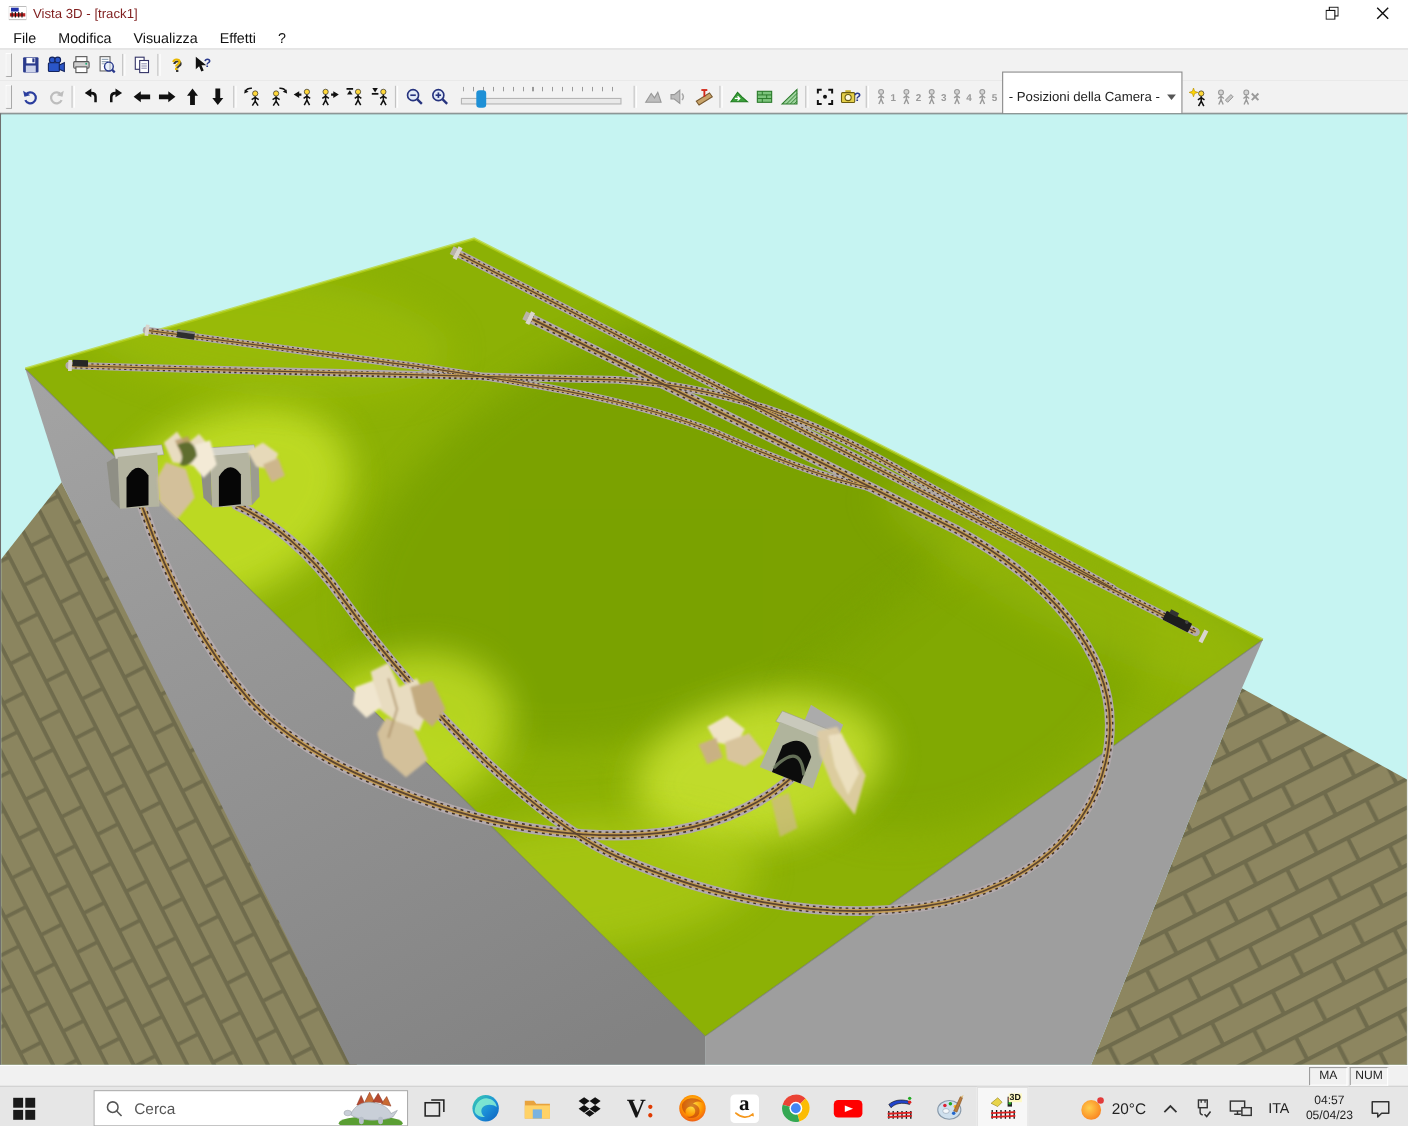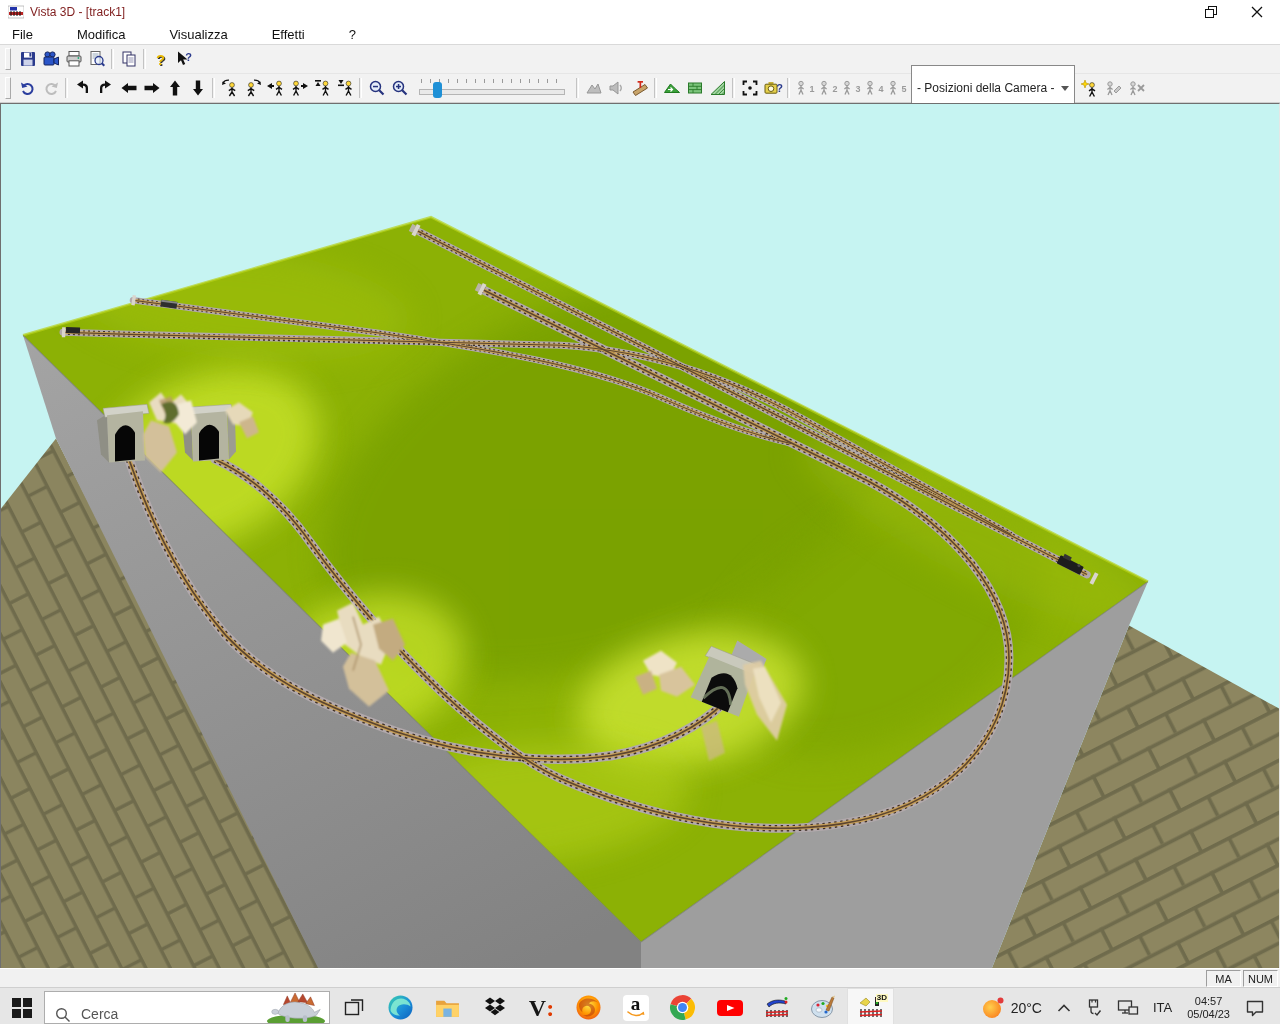--- a/index.html
+++ b/index.html
@@ -4,21 +4,21 @@
 <style>
   html,body{margin:0;padding:0;}
   body{width:1280px;height:1024px;overflow:hidden;background:#fff;
        font-family:"Liberation Sans",sans-serif;-webkit-font-smoothing:antialiased;}
   
   .titlebar{height:24px;background:#fff;display:flex;align-items:center;}
   .titlebar .appicon{width:16px;height:16px;margin:0 6px 0 8px;flex:0 0 auto;}
   .titlebar .title{font-size:12px;color:#7f1d1d;}
   .titlebar .spacer{flex:1;}
   .winbtn{width:46px;height:24px;display:flex;align-items:center;justify-content:center;}
-  .menubar{height:20px;background:#fff;display:flex;align-items:center;padding-left:2px;gap:24px;}
+  .menubar{height:20px;background:#fff;display:flex;align-items:center;padding-left:2px;}
   .menuitem{font-size:13px;color:#111;padding:2px 10px;}
   
   .tbrow{height:28px;background:#f2f2f2;display:flex;align-items:center;padding-left:2px;}
   .tbrow1{border-top:1px solid #d9d9d9;border-bottom:1px solid #e6e6e6;}
   .tbrow2{border-bottom:1px solid #cfcfcf;}
   .grip{width:4px;height:20px;margin:0 5px 0 3px;border:1px solid;border-color:#ffffff #a9a9a9 #a9a9a9 #ffffff;border-radius:1px;flex:0 0 auto;}
   .tbsep{width:1px;height:20px;border-left:1px solid #c3c3c3;border-right:1px solid #ffffff;margin:0 3px;flex:0 0 auto;}
   .tbi{width:23px;height:22px;display:flex;align-items:center;justify-content:center;flex:0 0 auto;}
   .tbi svg{display:block;}
   .qmark{font-size:15px;font-weight:bold;color:#e8b800;text-shadow:1px 1px 0 #333;}
@@ -29,27 +29,27 @@
   .slider .thumb{position:absolute;left:16px;top:5px;width:9px;height:16px;background:#1e90d6;border-radius:3px;}
   .dd{width:152px;height:20px;background:#fff;border:1px solid #888;display:flex;align-items:center;
       justify-content:space-between;padding:12px 5px;font-size:12px;color:#222;flex:0 0 auto;margin:0 3px;}
   .dd-arrow{width:0;height:0;border-left:4px solid transparent;border-right:4px solid transparent;border-top:5px solid #555;}
   
   .viewport{height:865px;position:relative;box-sizing:border-box;background:#c6f4f2;
             border-top:1px solid #6f6f6f;border-left:1px solid #6f6f6f;border-right:1px solid #e6e6e6;}
   .viewport svg{position:absolute;left:0;top:0;width:100%;height:100%;}
   
   .statusbar{height:19px;background:#f1f1f1;border-top:1px solid #ffffff;box-shadow:0 -1px 0 #c9c9c9;
-             display:flex;align-items:flex-end;justify-content:flex-end;padding-right:0;box-sizing:border-box;}
+             display:flex;align-items:center;justify-content:flex-end;padding-right:16px;box-sizing:border-box;}
   .statuspanel{width:33px;height:15px;margin-right:2px;font-size:11px;color:#222;display:flex;align-items:center;justify-content:center;
                border:1px solid;border-color:#9d9d9d #ffffff #ffffff #9d9d9d;}
   
   .taskbar{height:40px;background:#e6e6e6;border-top:1px solid #cfcfcf;display:flex;align-items:center;box-sizing:border-box;}
   .startbtn{width:44px;height:40px;display:flex;align-items:center;justify-content:center;flex:0 0 auto;}
-  .searchbox{position:relative;width:284px;height:31px;background:#fff;border:1px solid #adadad;display:flex;align-items:flex-end;flex:0 0 auto;overflow:hidden;}
+  .searchbox{position:relative;width:284px;height:31px;background:#fff;border:1px solid #adadad;display:flex;align-items:center;flex:0 0 auto;overflow:hidden;margin-left:41px;}
   .searchbox input{border:none;outline:none;background:transparent;font-size:14px;color:#333;margin-left:8px;width:150px;font-family:"Liberation Sans",sans-serif;}
   .searchbox input::placeholder{color:#555;opacity:1;}
   .searchbox .mag{margin-left:10px;flex:0 0 auto;}
   .searchbox .dino{position:absolute;right:0;top:0;height:31px;}
   .tbapp{width:47px;height:40px;display:flex;align-items:center;justify-content:center;position:relative;flex:0 0 auto;}
   .tbapp.running::after{content:"";position:absolute;left:3px;right:3px;bottom:0;height:3px;background:#0077d4;}
   .tbapp.active{background:#f7f7f7;box-shadow:inset 0 0 0 1px #e0e0e0;}
   .tray{margin-left:auto;display:flex;align-items:center;gap:4px;padding-right:10px;}
   .trayitem{display:flex;align-items:center;justify-content:center;height:40px;padding:0 5px;font-size:13px;color:#222;}
   .clock{font-size:11px;line-height:13px;text-align:center;color:#222;padding:0 6px;}

